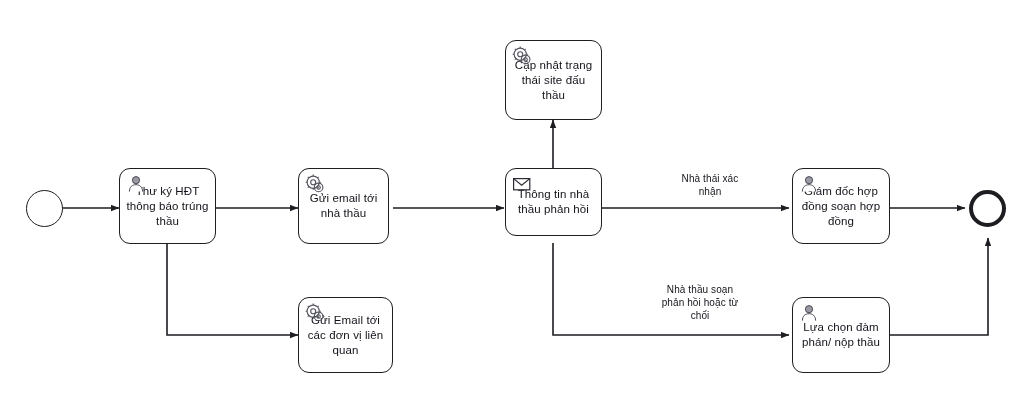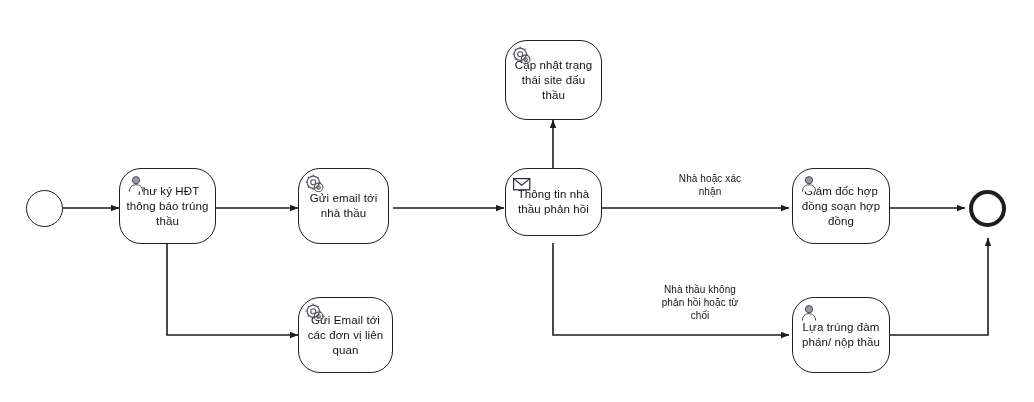--- a/index.html
+++ b/index.html
@@ -21,21 +21,21 @@
     position: absolute;
     left: 0;
     top: 0;
     width: 1034px;
     height: 402px;
   }
   .task-box {
     position: absolute;
     box-sizing: border-box;
     border: 1.6px solid #1d1d22;
-    border-radius: 22px;
+    border-radius: 11px;
     background: #ffffff;
     display: flex;
     align-items: center;
     justify-content: center;
     text-align: center;
   }
   .task-label {
     font-size: 11.5px;
     line-height: 15px;
     color: #12121a;
@@ -184,24 +184,24 @@
     <span class="task-label">Giám đốc hợp
 đồng soạn hợp
 đồng</span>
   </div>
 
   <div class="task-box" style="left:792px; top:297px; width:98px; height:76px;">
     <svg class="task-icon" viewBox="0 0 20 20">
       <circle cx="10" cy="6.2" r="3.6" fill="#9a9aa4" stroke="#4a4a55" stroke-width="1"></circle>
       <path d="M3.4,17.6 C3.4,12.9 6.4,10.7 10,10.7 C13.6,10.7 16.6,12.9 16.6,17.6" fill="#ffffff" stroke="#4a4a55" stroke-width="1"></path>
     </svg>
-    <span class="task-label">Lựa trúng đàm
+    <span class="task-label">Lựa chọn đàm
 phán/ nộp thầu</span>
   </div>
 
-  <div class="edge-label" style="left:630px; top:172px; width:160px;">Nhà hoặc xác
+  <div class="edge-label" style="left:630px; top:172px; width:160px;">Nhà thái xác
 nhận</div>
 
-  <div class="edge-label" style="left:610px; top:283px; width:180px;">Nhà thầu không
+  <div class="edge-label" style="left:610px; top:283px; width:180px;">Nhà thầu soạn
 phản hồi hoặc từ
 chối</div>
 
 </div>
 
 </body></html>

